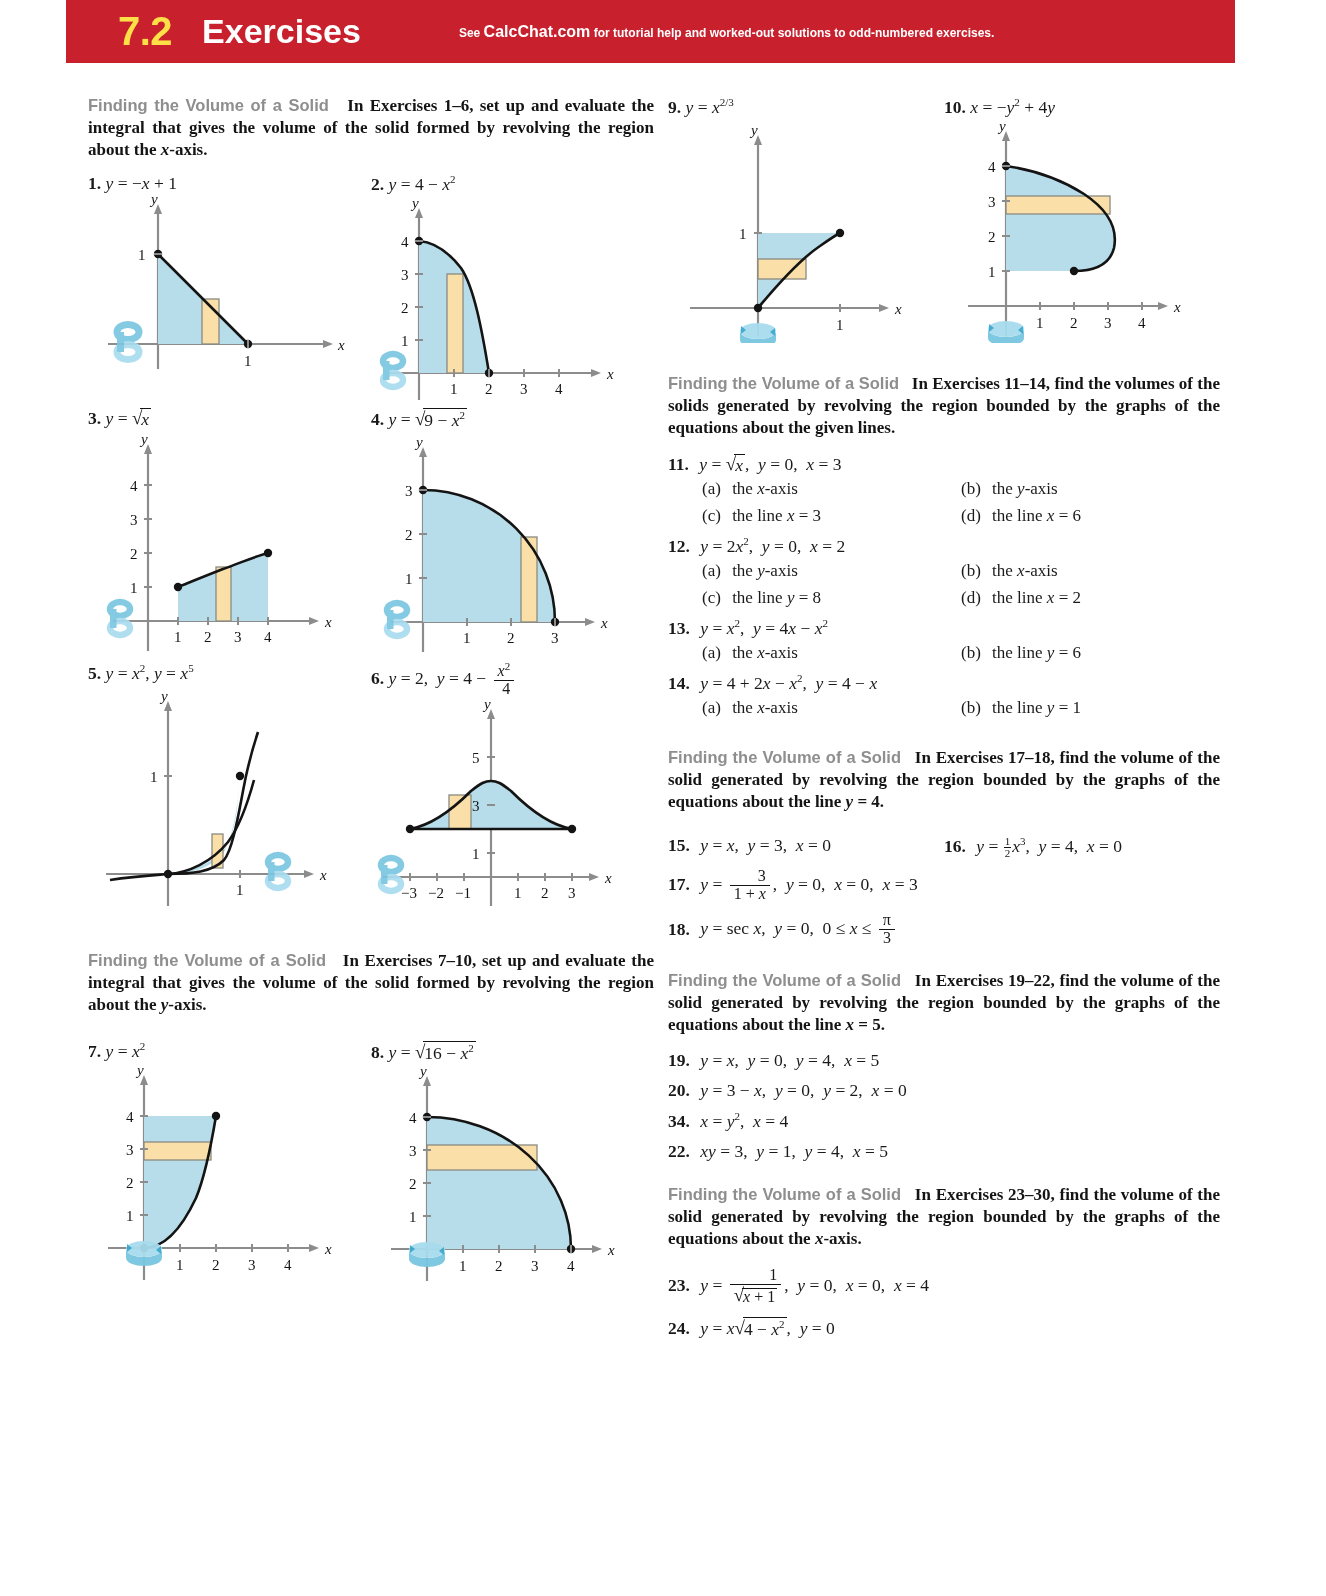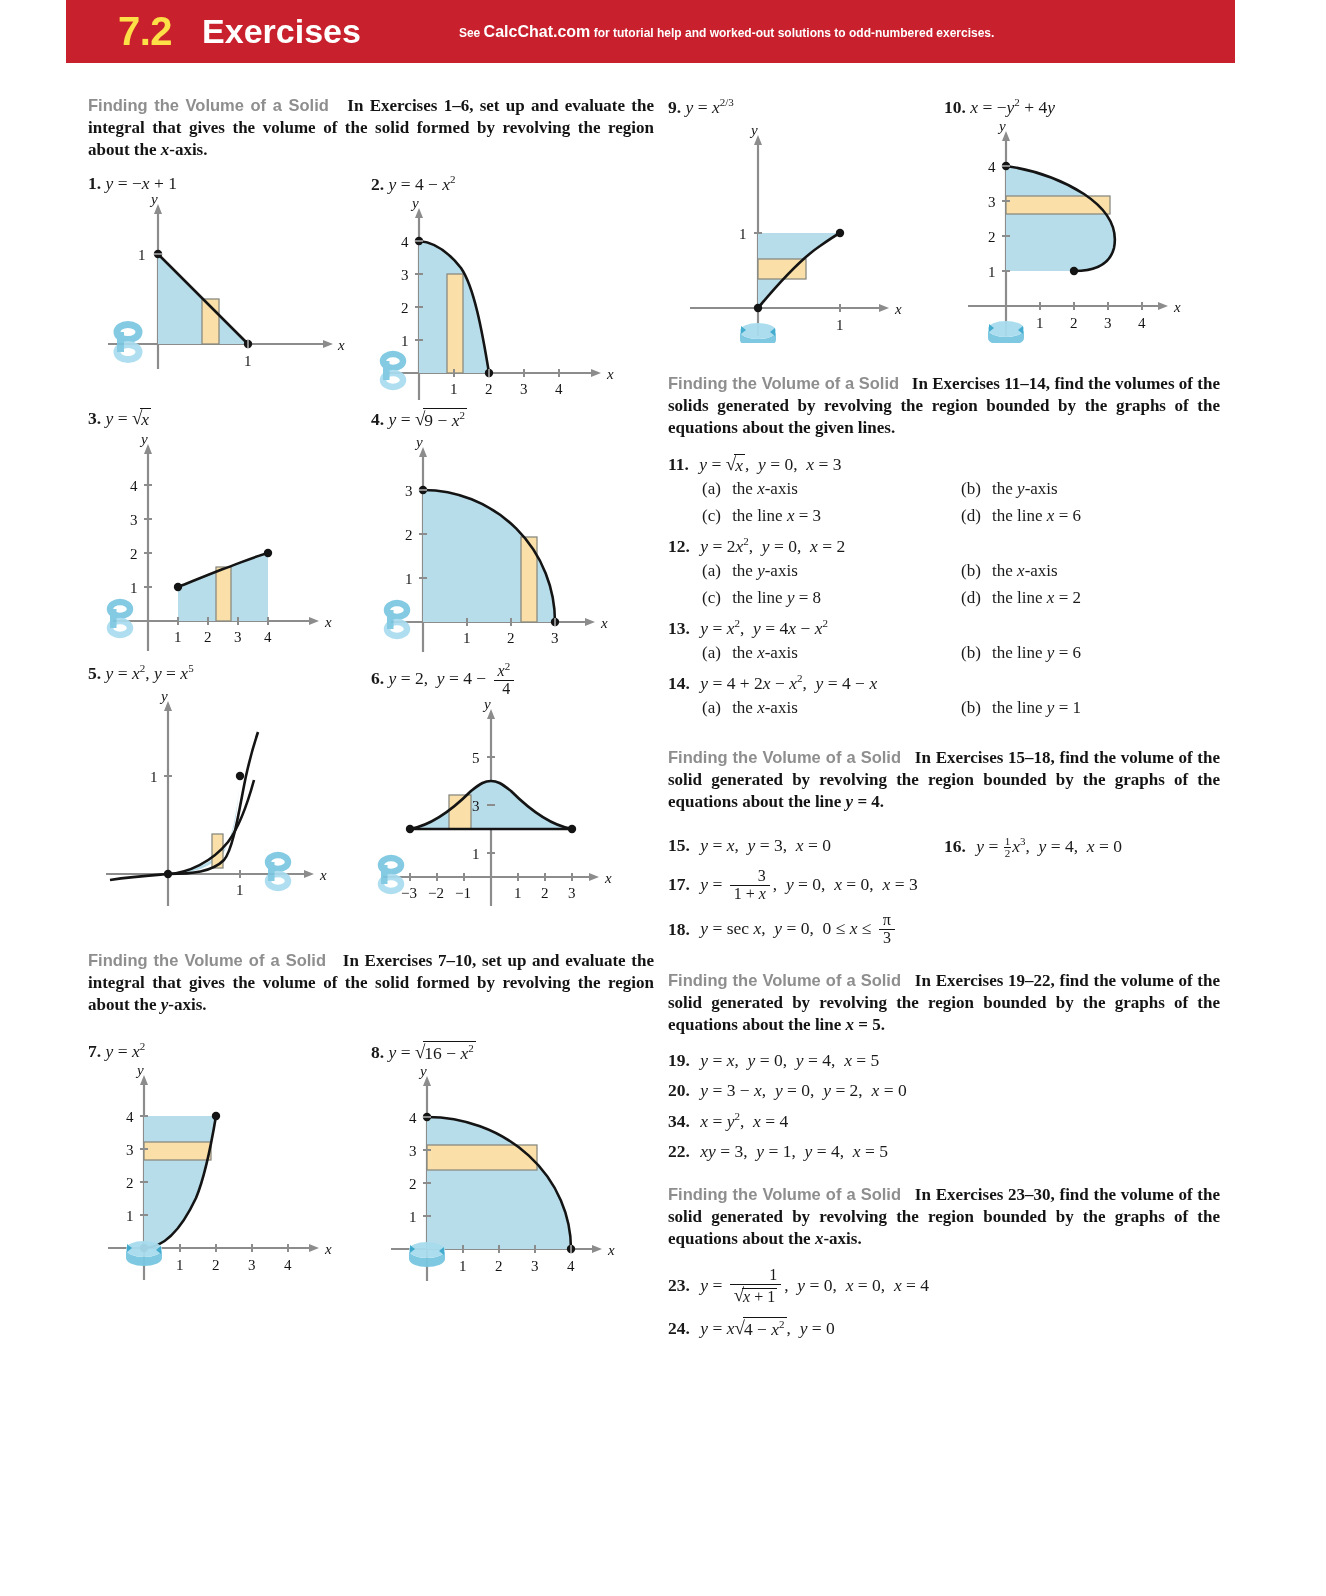--- a/index.html
+++ b/index.html
@@ -630,21 +630,21 @@
       <span class="it">y</span> = 4 + 2<span class="it">x</span> − <span class="it">x</span><sup class="up">2</sup>,&nbsp; <span class="it">y</span> = 4 − <span class="it">x</span>
     </div>
     <div class="parts">
       <div class="part"><span class="pl">(a)</span> the <span class="it">x</span>-axis</div>
       <div class="part"><span class="pl">(b)</span> the line <span class="it">y</span> = 1</div>
     </div>
   </div>
 
   <div class="dirhead" style="margin-top:22px;">
     <span class="dh-title">Finding the Volume of a Solid</span>
-    <span class="dh-body">&nbsp;&nbsp;In Exercises <b>15–18,</b> find the volume of the solid generated by revolving the region bounded by the graphs of the equations about the line <i>y</i> = 4.</span>
+    <span class="dh-body">&nbsp;&nbsp;In Exercises <b>17–18,</b> find the volume of the solid generated by revolving the region bounded by the graphs of the equations about the line <i>y</i> = 4.</span>
   </div>
 
   <div class="exline" style="margin-top:22px; display:flex;">
     <div style="width:50%;">
       <span class="ex-label">15.</span>
       <span class="it">y</span> = <span class="it">x</span>,&nbsp; <span class="it">y</span> = 3,&nbsp; <span class="it">x</span> = 0
     </div>
     <div style="width:50%;">
       <span class="ex-label">16.</span>
       <span class="it">y</span> = <span class="frac small"><span class="num">1</span><span class="den">2</span></span><span class="it">x</span><sup class="up">3</sup>,&nbsp; <span class="it">y</span> = 4,&nbsp; <span class="it">x</span> = 0

